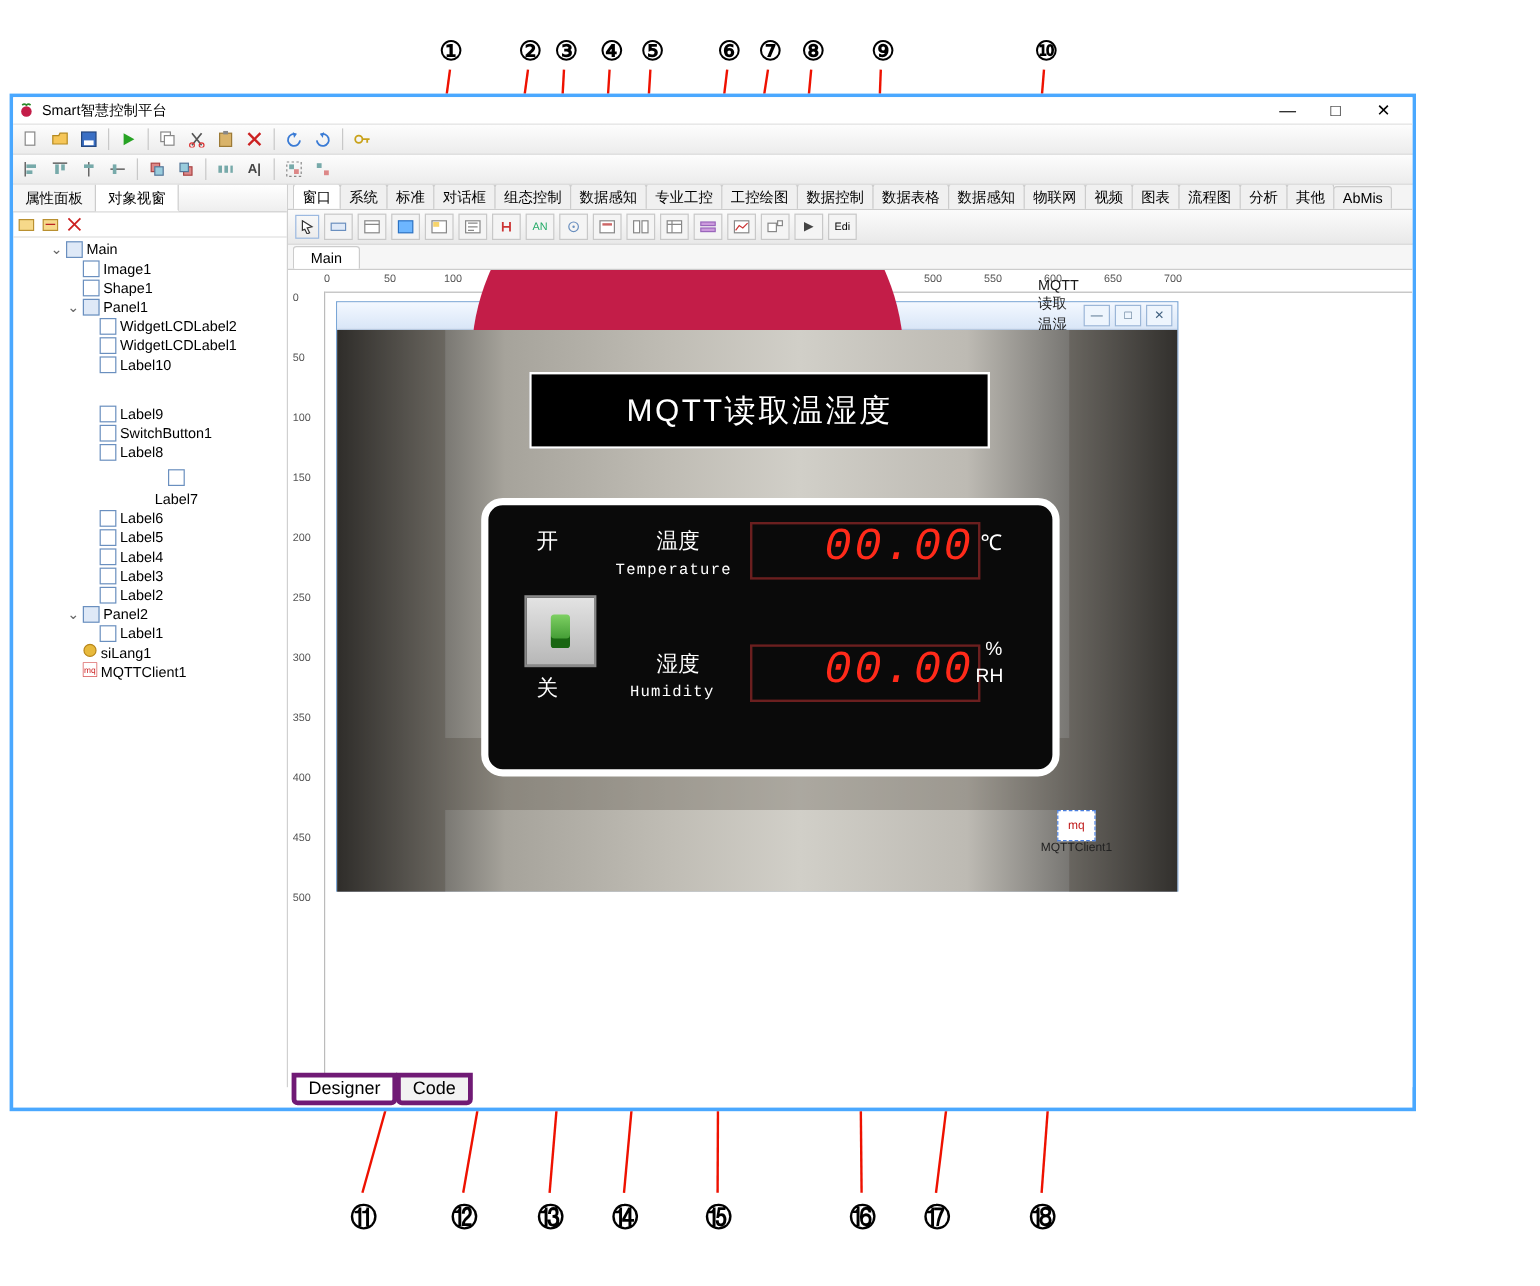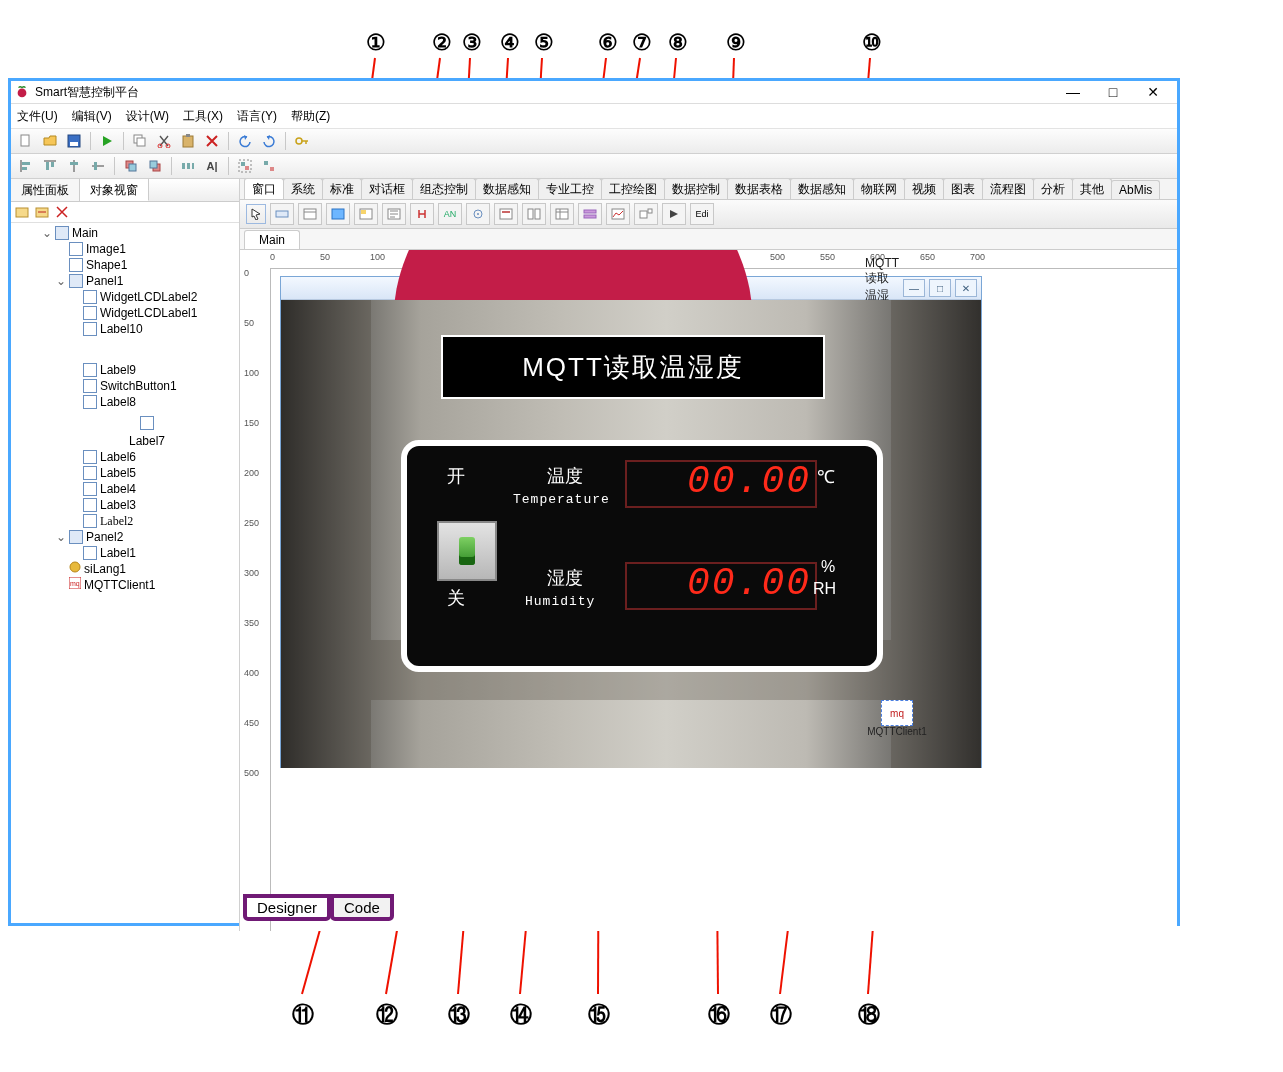--- a/index.html
+++ b/index.html
@@ -126,28 +126,20 @@
     <svg class="rpi" viewBox="0 0 16 16">
           <circle cx="8" cy="9" r="5" fill="#c31d48"></circle>
           <path d="M4 3 Q6 1 8 3 Q10 1 12 3" stroke="#2a8a2a" stroke-width="1.5" fill="none"></path>
         </svg>
     <span class="title">Smart智慧控制平台</span>
     <span class="winbtn">—</span>
     <span class="winbtn">□</span>
     <span class="winbtn">✕</span>
   </div>
 
-  <div class="menubar">
-    <span>文件(U)</span>
-    <span>编辑(V)</span>
-    <span>设计(W)</span>
-    <span>工具(X)</span>
-    <span>语言(Y)</span>
-    <span>帮助(Z)</span>
-  </div>
 
   <div class="toolbar">
     <div class="tbtn">
           <svg viewBox="0 0 14 14">
             <rect x="2" y="1" width="8" height="11" fill="#fff" stroke="#888"></rect>
           </svg>
         </div>
     <div class="tbtn">
           <svg viewBox="0 0 14 14">
             <path d="M1 4h5l1-2h6v9H1z" fill="#f6c658" stroke="#b58a20"></path>
@@ -368,21 +360,21 @@
               <li style="padding-left: 28px;">
                 <span class="twisty"></span>
                 <span class="ico-lbl"></span>
                 <span>Label4</span>
               </li>
               <li style="padding-left: 28px;">
                 <span class="twisty"></span>
                 <span class="ico-lbl"></span>
                 <span>Label3</span>
               </li>
-              <li style="padding-left: 28px; font-family: Liberation Serif, serif;">
+              <li style="padding-left: 28px;">
                 <span class="twisty"></span>
                 <span class="ico-lbl"></span>
                 <span>Label2</span>
               </li>
               <li style="padding-left: 14px;">
                 <span class="twisty">⌄</span>
                 <span class="ico-form"></span>
                 <span>Panel2</span>
               </li>
               <li style="padding-left: 28px;">

